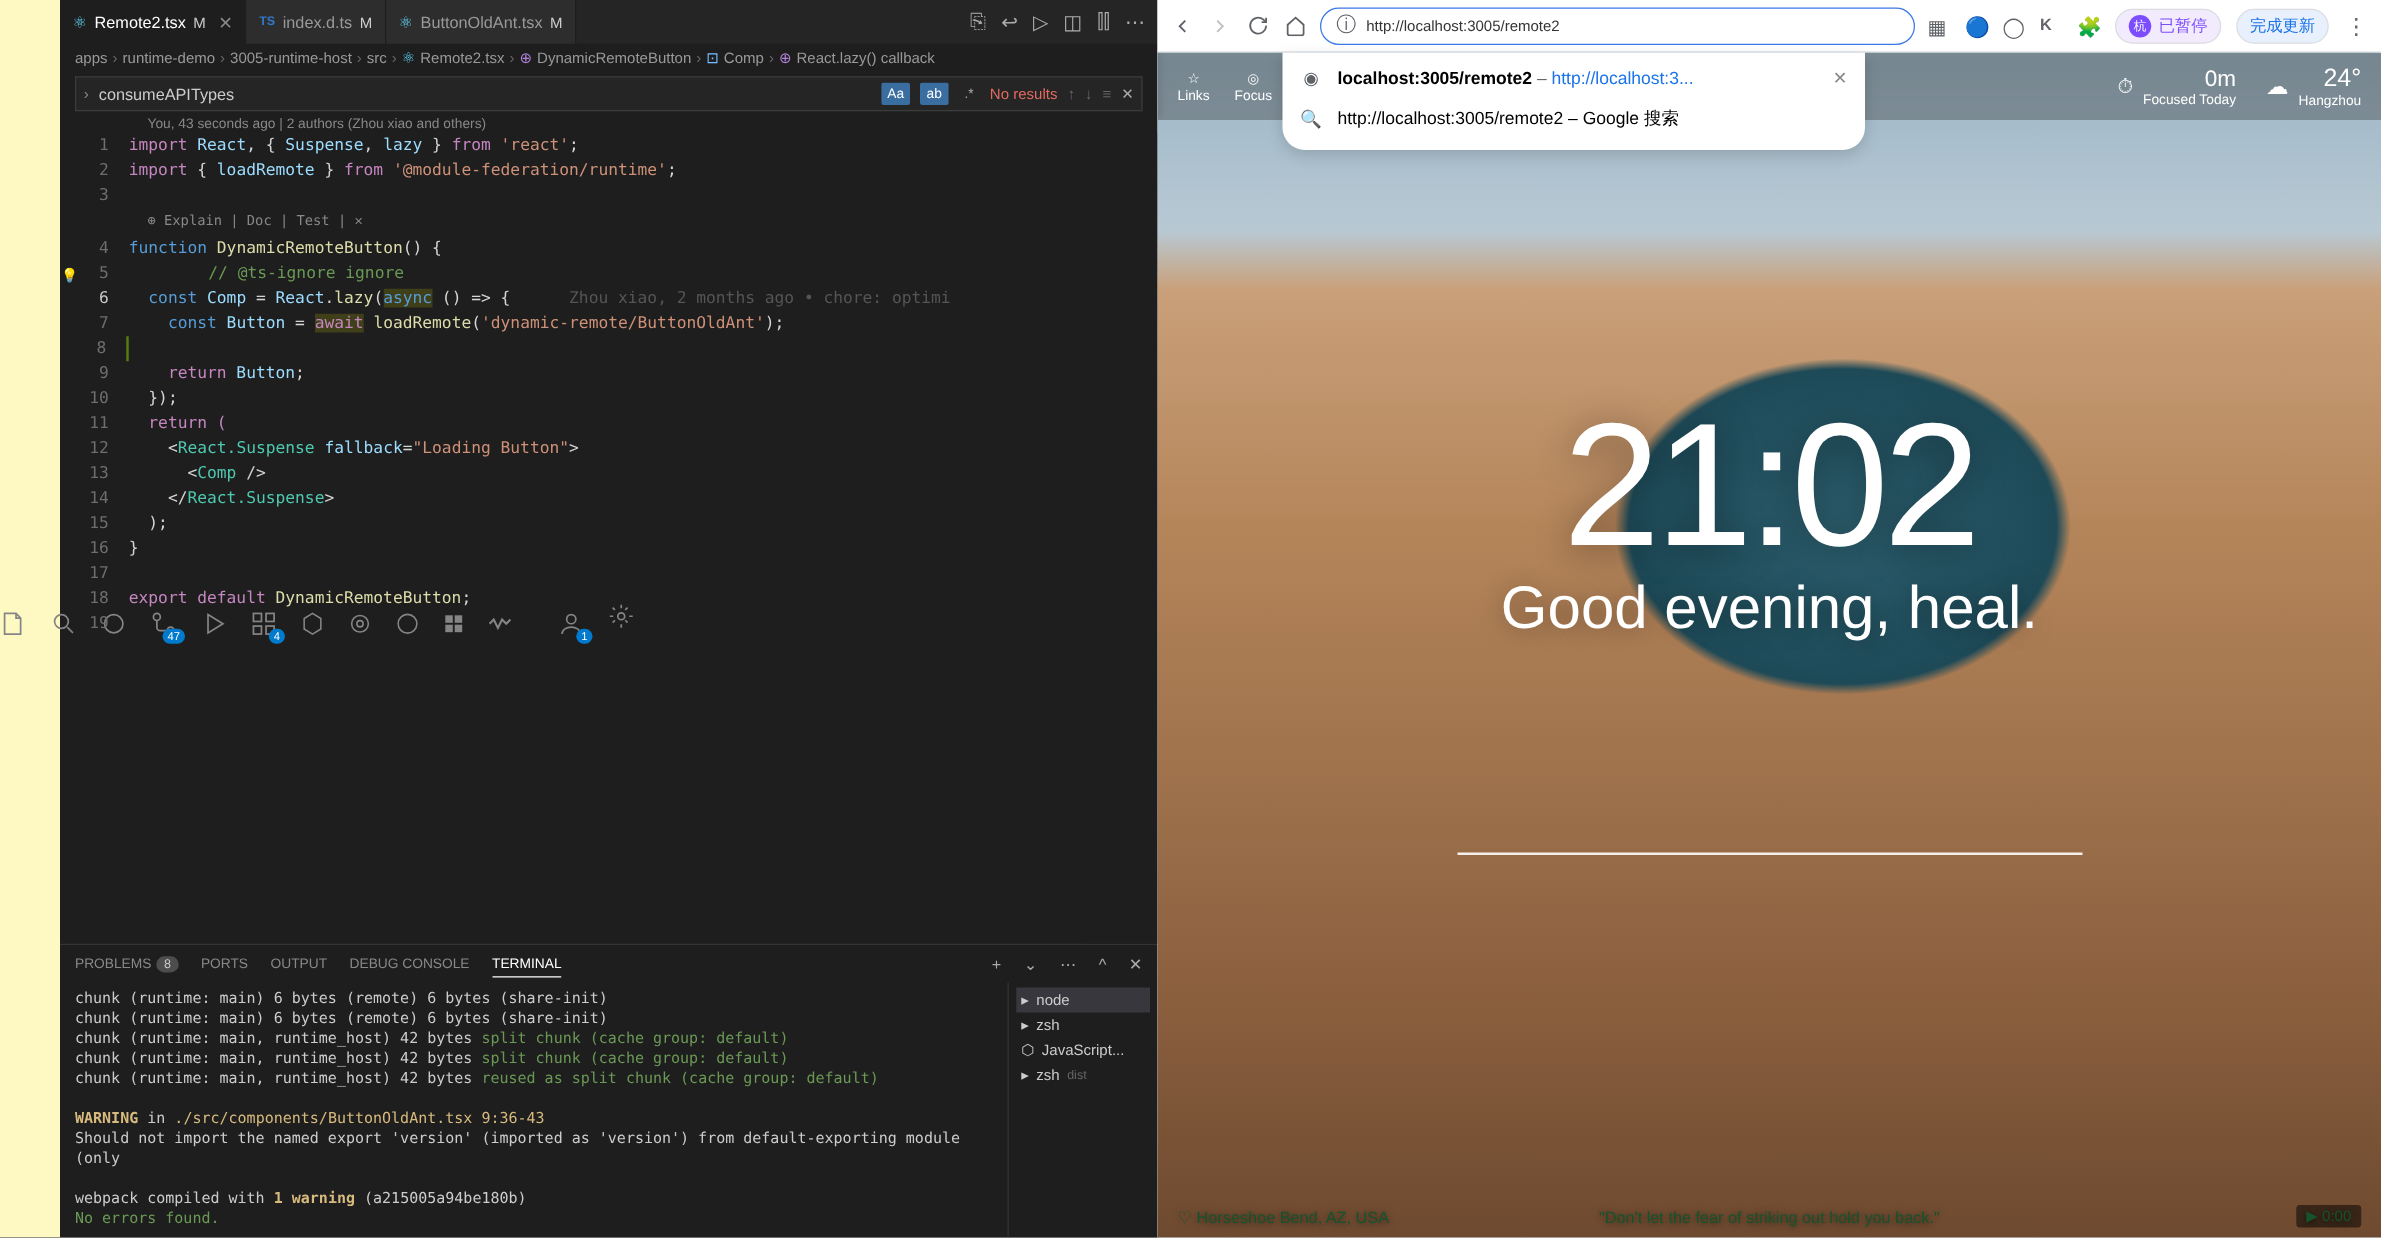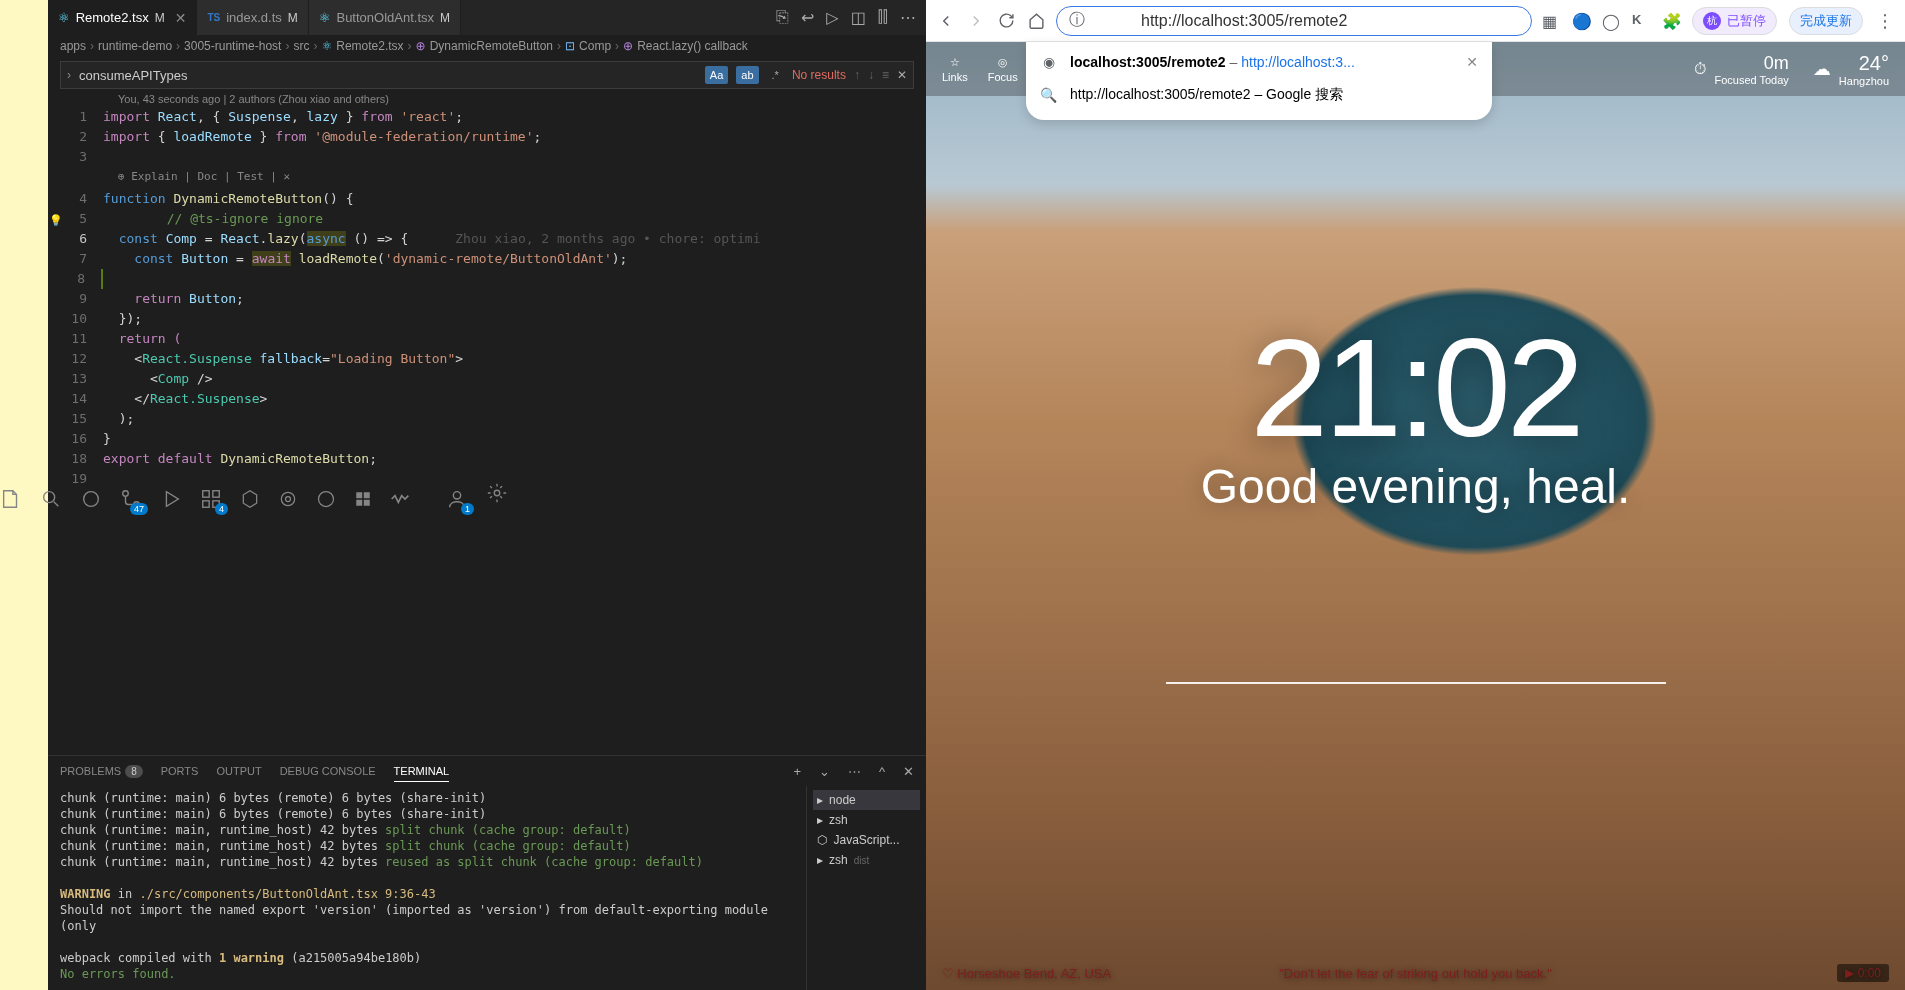--- a/index.html
+++ b/index.html
@@ -58,21 +58,21 @@
 .term-side .titem.active { background: #37373d; }
 .t-yel { color: #d7ba7d; }
 .t-grn { color: #6a9955; }
 .t-wht { color: #ccc; }
 
 .browser { width: 979px; height: 100%; background: #fff; display: flex; flex-direction: column; }
 .b-toolbar { height: 42px; display: flex; align-items: center; padding: 0 10px; gap: 10px; border-bottom: 1px solid #e4e4e4; background: #fff; }
 .b-icon { width: 20px; height: 20px; display: flex; align-items: center; justify-content: center; color: #5f6368; cursor: pointer; }
 .omnibox-wrap { flex: 1; position: relative; }
 .omnibox { height: 30px; border: 1px solid #3b78e7; border-radius: 16px; display: flex; align-items: center; padding: 0 12px; gap: 8px; background: #fff; }
-.omnibox input { border: none; outline: none; flex: 1; font-size: 16px; color: #333; margin-left: 48px; }
+.omnibox input { border: none; outline: none; flex: 1; font-size: 12px; color: #333; }
 .suggest { position: absolute; top: 36px; left: -30px; right: 40px; background: #fff; border-radius: 0 0 18px 18px; box-shadow: 0 4px 12px rgba(0,0,0,0.15); padding: 4px 0 8px; z-index: 100; }
 .sugg-row { display: flex; align-items: center; padding: 8px 14px; gap: 12px; font-size: 14px; cursor: pointer; }
 .sugg-row .sicon { width: 18px; text-align: center; color: #5f6368; font-size: 14px; }
 .sugg-row .stext b { font-weight: 600; }
 .sugg-row .stext .sdash { color: #666; }
 .sugg-row .stext .surl { color: #1a73e8; }
 .sugg-row .sclose { margin-left: auto; color: #888; font-size: 14px; }
 .tb-right { display: flex; align-items: center; gap: 12px; }
 .tb-right .ext { width: 18px; height: 18px; color: #5f6368; }
 .pill { display: flex; align-items: center; gap: 6px; padding: 4px 10px; border: 1px solid #dadce0; border-radius: 16px; font-size: 13px; cursor: pointer; }
@@ -88,21 +88,21 @@
 .fav-right { margin-left: auto; display: flex; align-items: center; gap: 24px; }
 .weather { display: flex; align-items: center; gap: 8px; }
 .weather .wtext { text-align: right; font-size: 11px; }
 .weather .wtemp { font-size: 20px; font-weight: 300; }
 .clock { position: absolute; top: 28%; left: 0; right: 0; text-align: center; color: #fff; }
 .clock .time { font-size: 140px; font-weight: 500; letter-spacing: -4px; text-shadow: 0 4px 30px rgba(0,0,0,0.4); }
 .clock .greet { font-size: 48px; font-weight: 400; margin-top: -10px; text-shadow: 0 2px 20px rgba(0,0,0,0.4); }
 .goal { position: absolute; top: 62%; left: 0; right: 0; text-align: center; color: #fff; }
 .goal .prompt { font-size: 28px; font-weight: 400; text-shadow: 0 2px 16px rgba(0,0,0,0.4); }
 .goal .ginput { width: 500px; border: none; border-bottom: 2px solid rgba(255,255,255,0.9); background: transparent; margin-top: 20px; height: 34px; }
-.b-footer { position: absolute; bottom: 8px; left: 0; right: 0; display: flex; align-items: center; padding: 0 16px; color: #7f1d1d; font-size: 13px; text-shadow: 0 1px 6px rgba(0,0,0,0.6); }
+.b-footer { position: absolute; bottom: 8px; left: 0; right: 0; display: flex; align-items: center; padding: 0 16px; color: #14532d; font-size: 13px; text-shadow: 0 1px 6px rgba(0,0,0,0.6); }
 .b-footer .quote { position: absolute; left: 50%; transform: translateX(-50%); }
 .b-footer .timer { margin-left: auto; background: rgba(0,0,0,0.5); padding: 2px 8px; border-radius: 3px; font-size: 12px; }
 svg { display: block; }
 </style>
 </head>
 <body>
 
 <div class="vscode">
  <div class="vscode-top">
   <div class="activity-bar">
@@ -317,20 +317,24 @@
             </div>
         <div class="line">
               <div class="gutter">15</div>
               <div class="linecontent"><span class="punc">  );</span></div>
             </div>
         <div class="line">
               <div class="gutter">16</div>
               <div class="linecontent"><span class="punc">}</span></div>
             </div>
         <div class="line">
+              <div class="gutter">17</div>
+              <div class="linecontent"></div>
+            </div>
+        <div class="line">
               <div class="gutter">18</div>
               <div class="linecontent"><span class="k1">export default </span><span class="fn">DynamicRemoteButton</span><span class="punc">;</span></div>
             </div>
         <div class="line">
               <div class="gutter">19</div>
               <div class="linecontent"></div>
             </div>
       </div>
     </div>
 

